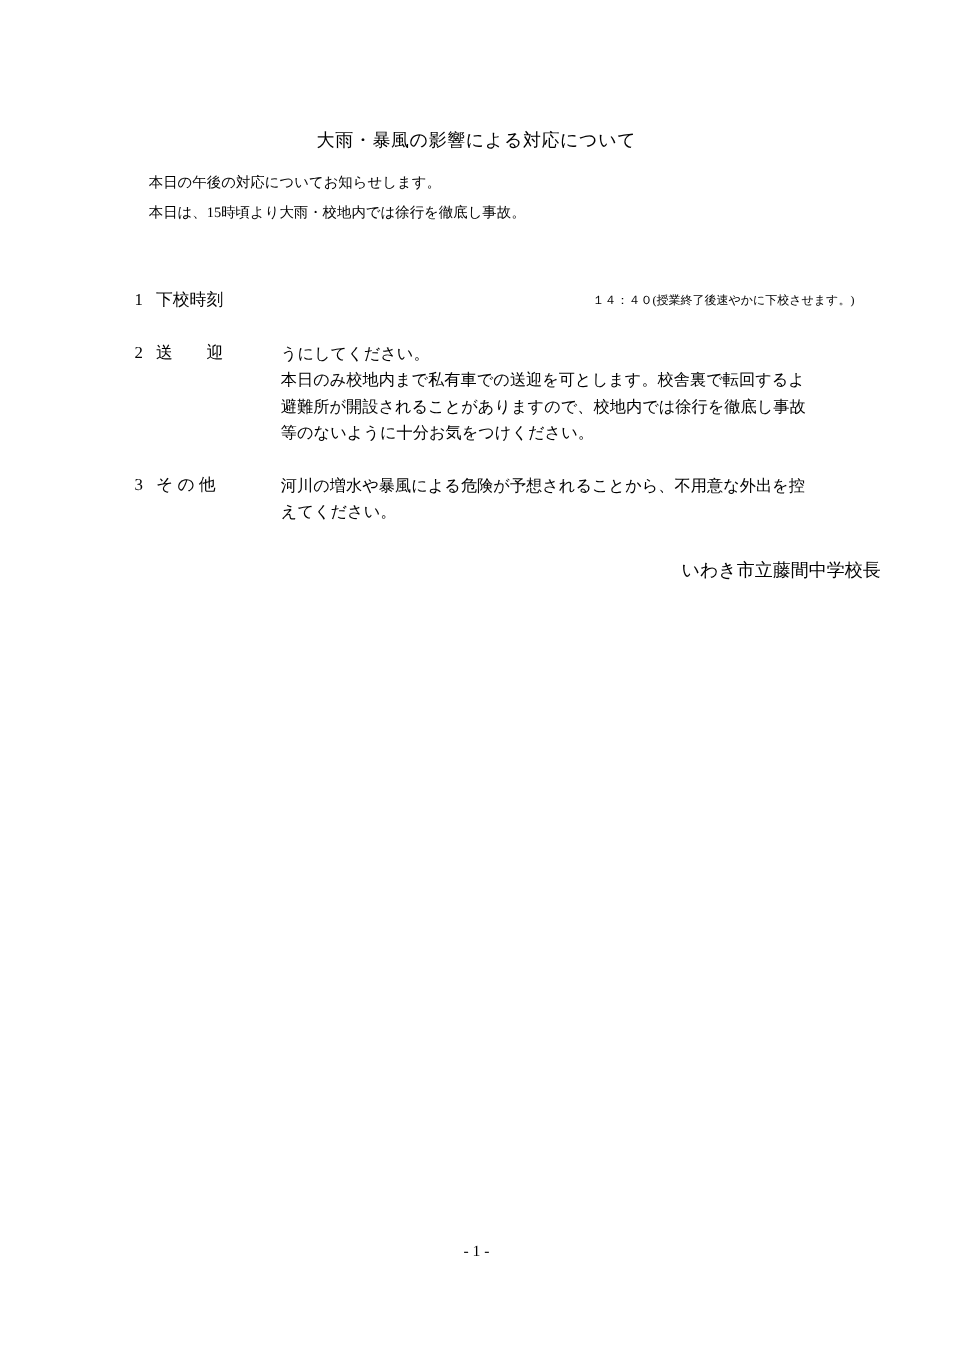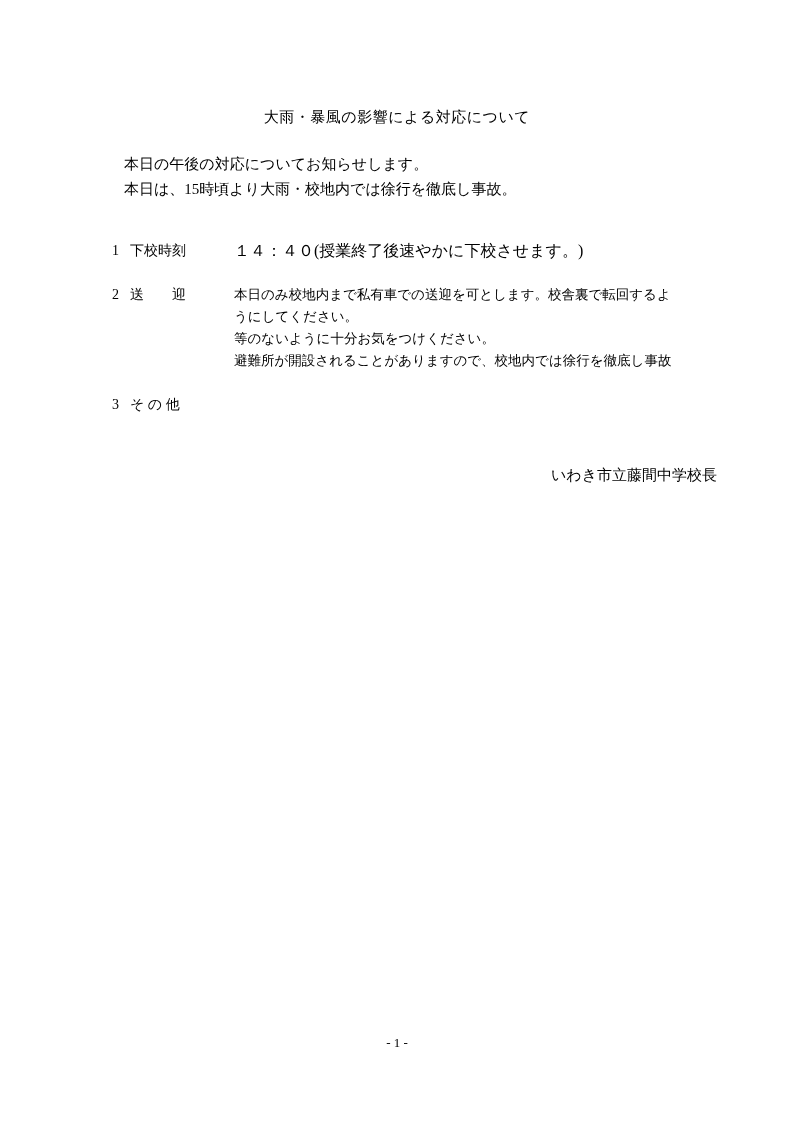--- a/index.html
+++ b/index.html
@@ -27,23 +27,23 @@
     left: 0;
     top: 108px;
     width: 794px;
     text-align: center;
     font-size: 15px;
     letter-spacing: 0.5px;
   }
   .intro {
     position: absolute;
     left: 124px;
-    top: 152px;
+    top: 140px;
     width: 600px;
-    font-size: 15px;
+    font-size: 12px;
     line-height: 25px;
   }
   .intro div {
     white-space: nowrap;
   }
   .items {
     position: absolute;
     left: 112px;
     top: 240px;
     width: 600px;
@@ -72,25 +72,26 @@
   }
   .item-body {
     flex: 1 1 auto;
     font-size: 13.5px;
     line-height: 22px;
   }
   .item-body p {
     margin: 0;
   }
   .item-1 .item-body {
-    font-size: 16px;
+    font-size: 10px;
+    text-align: right;
   }
   .signature {
     position: absolute;
-    right: 117px;
+    right: 100px;
     top: 466px;
     font-size: 15px;
     white-space: nowrap;
     margin-left: 32px;
   }
   .page-number {
     position: absolute;
     left: 0;
     top: 1035px;
     width: 794px;
@@ -120,32 +121,36 @@
           <p>１４：４０(授業終了後速やかに下校させます。)</p>
         </div>
       </div>
     </div>
 
     <div class="item item-2">
       <div class="item-row">
         <div class="item-num">2</div>
         <div class="item-label">送　　迎</div>
         <div class="item-body">
+          <p>うにしてください。</p>
           <p>本日のみ校地内まで私有車での送迎を可とします。校舎裏で転回するよ</p>
-          <p>うにしてください。</p>
+          <p>避難所が開設されることがありますので、校地内では徐行を徹底し事故</p>
           <p>等のないように十分お気をつけください。</p>
-          <p>避難所が開設されることがありますので、校地内では徐行を徹底し事故</p>
         </div>
       </div>
     </div>
 
     <div class="item item-3">
       <div class="item-row">
         <div class="item-num">3</div>
         <div class="item-label">そ の 他</div>
+        <div class="item-body">
+          <p>河川の増水や暴風による危険が予想されることから、不用意な外出を控</p>
+          <p>えてください。</p>
+        </div>
       </div>
     </div>
 
   </div>
 
   <div class="signature">いわき市立藤間中学校長</div>
 
   <div class="page-number">- 1 -</div>
 
 </div>

